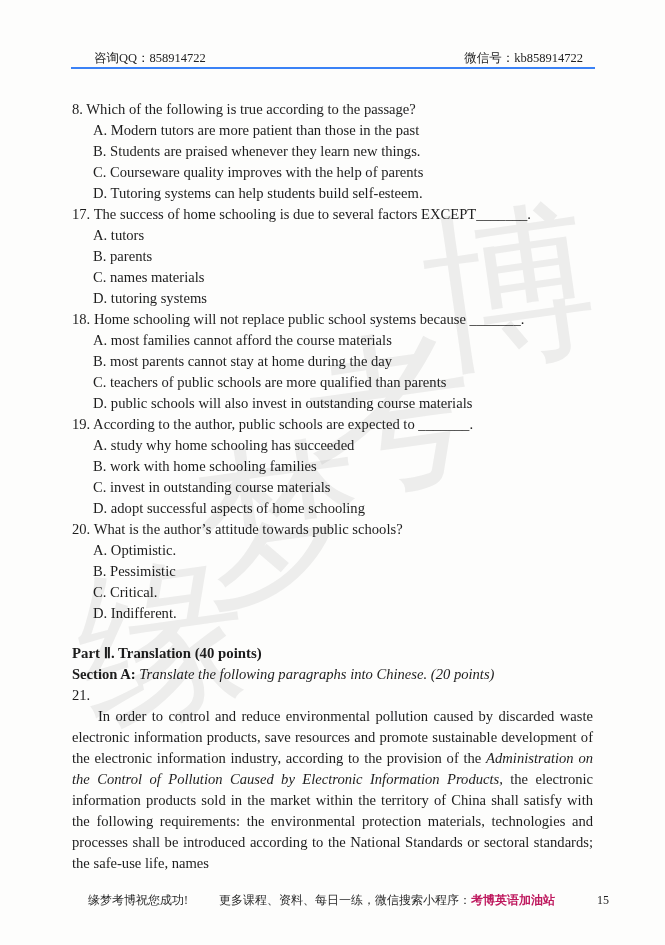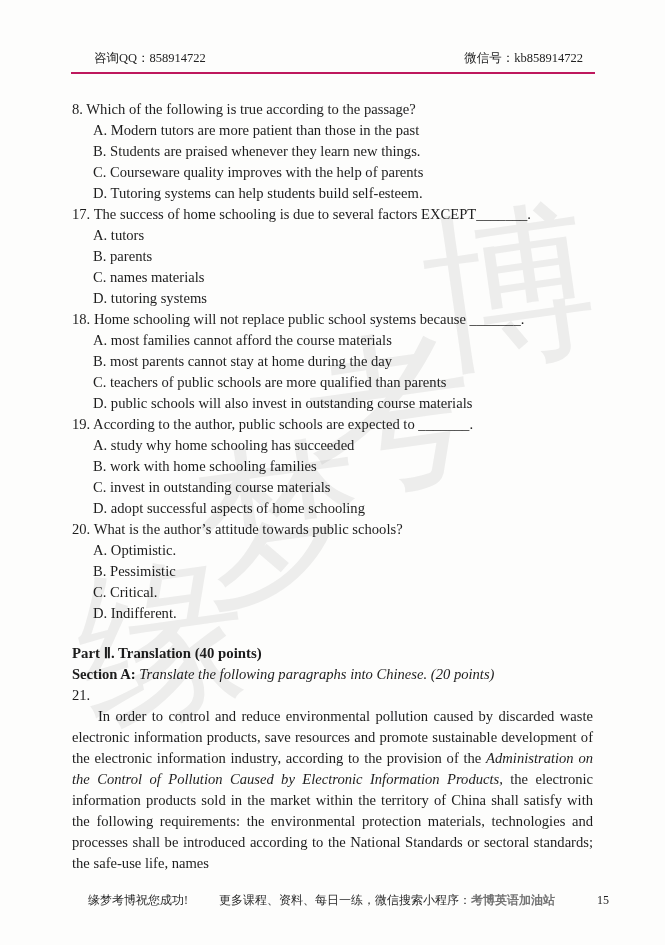--- a/index.html
+++ b/index.html
@@ -21,22 +21,21 @@
     color:rgba(120,120,120,0.12);
     font-family:"Liberation Serif", serif;
     transform:rotate(-8deg);
     user-select:none;
     line-height:1;
   }
   
   .header {
     position:absolute;
     top:50px; left:71px; right:70px;
-    border-bottom:2px solid #be185d;
-    padding-bottom:5px;
+    border-bottom:2px solid #3b82f6;
     display:flex; justify-content:space-between;
     font-size:12.5px;
     color:#222;
   }
   .header .hq { margin-left:23px; }
   .header .hw { margin-right:12px; }
   
   .content {
     position:absolute;
     top:99px; left:72px; width:521px;
@@ -153,17 +152,17 @@
 
     <div class="item-number">21.</div>
 
     <p class="para"><span>In order to control and reduce environmental pollution caused by discarded waste electronic information products, save resources and promote sustainable development of the electronic information industry, according to the provision of the </span><span class="title-italic">Administration on the Control of Pollution Caused by Electronic Information Products,</span><span> the electronic information products sold in the market within the territory of China shall satisfy with the following requirements: the environmental protection materials, technologies and processes shall be introduced according to the National Standards or sectoral standards; the safe-use life, names</span></p>
 
   </div>
 
   <div class="footer">
     <span class="f-left">缘梦考博祝您成功!</span>
     <span class="f-mid">更多课程、资料、每日一练，微信搜索小程序：</span>
-    <span class="f-highlight" style="color: #737373;">考博英语加油站</span>
+    <span class="f-highlight" style="color: #be185d;">考博英语加油站</span>
     <span class="f-page">15</span>
   </div>
 
 </div>
 
 </body></html>

